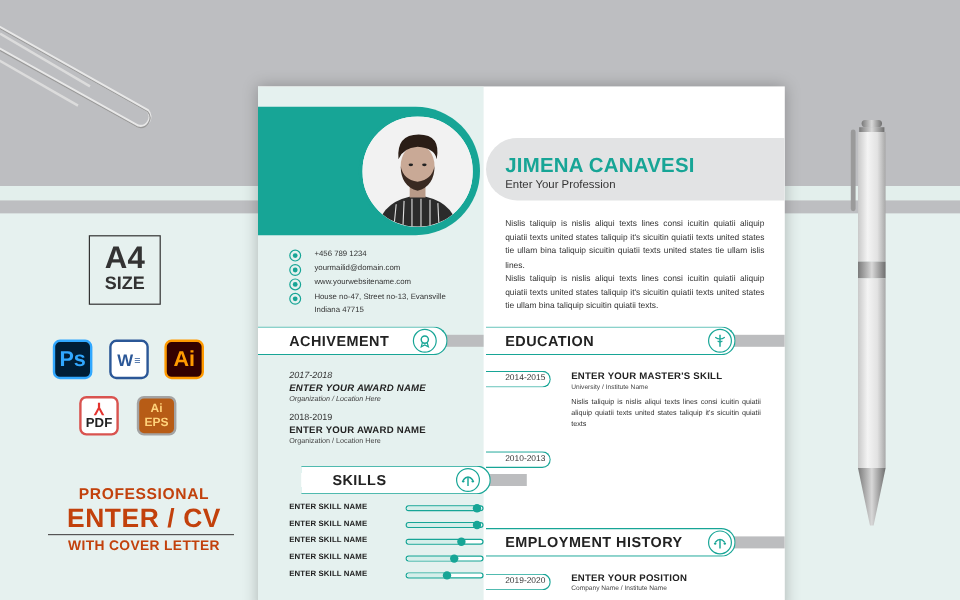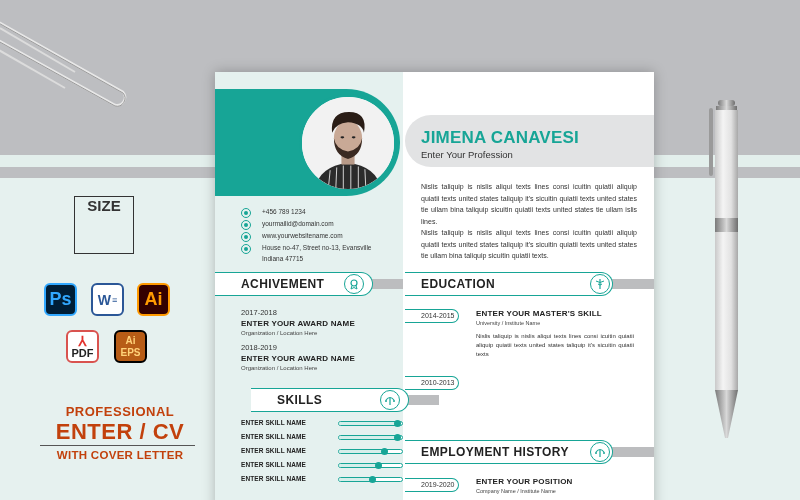--- a/index.html
+++ b/index.html
@@ -17,21 +17,21 @@
   .a4-box { position: absolute; left: 74px; top: 196px; width: 60px; height: 58px; border: 1.5px solid #333; text-align: center; }
   .a4-big { font-family: "Liberation Sans", sans-serif; font-weight: 700; font-size: 26px; color: #333; line-height: 28px; margin-top: 3px; }
   .a4-small { font-family: "Liberation Sans", sans-serif; font-weight: 700; font-size: 15px; color: #333; line-height: 18px; }
 
   .app-icon { position: absolute; width: 33px; height: 33px; border-radius: 6px; display: flex; align-items: center; justify-content: center; font-family: "Liberation Sans", sans-serif; font-weight: 700; }
   .ps { left: 44px; top: 283px; background: #001e36; color: #31a8ff; font-size: 18px; border: 2px solid #31a8ff; }
   .word { left: 91px; top: 283px; background: #fff; border: 2px solid #2b5797; color: #2b5797; font-size: 14px; }
   .ai { left: 137px; top: 283px; background: #330000; color: #ff9a00; font-size: 18px; border: 2px solid #ff9a00; }
   .pdf { left: 66px; top: 330px; background: #fff; border: 2px solid #d9534f; color: #222; font-size: 11px; flex-direction: column; }
   .pdf .pdf-sym { color: #e3342f; font-size: 14px; line-height: 12px; }
-  .eps { left: 114px; top: 330px; background: #b75c16; border: 2px solid #000000; color: #ffd27a; font-size: 10px; flex-direction: column; line-height: 12px; }
+  .eps { left: 114px; top: 330px; background: #b75c16; border: 2px solid #a3a3a3; color: #ffd27a; font-size: 10px; flex-direction: column; line-height: 12px; }
 
   .promo-sub { position: absolute; left: 30px; width: 180px; text-align: center; font-family: "Liberation Sans", sans-serif; font-weight: 700; color: #c2410c; }
   .promo-professional { top: 404px; font-size: 13px; letter-spacing: 0.5px; }
   .promo-resume { top: 419px; font-size: 22px; letter-spacing: 0.5px; }
   .promo-line { position: absolute; left: 40px; top: 445px; width: 155px; height: 1px; background: #555; }
   .promo-cover { top: 449px; font-size: 11.5px; letter-spacing: 0.3px; }
 
   
   .page { position: absolute; left: 215px; top: 72px; width: 439px; height: 440px; background: #fff; box-shadow: 0 0 12px rgba(0,0,0,0.25); overflow: hidden; }
   .left-col { position: absolute; left: 0; top: 0; width: 188px; height: 100%; background: #e5f1ef; }
@@ -115,20 +115,21 @@
 <div class="bg-bottom"></div>
 
 <svg class="clip" width="160" height="120" viewBox="0 0 160 120">
   <path d="M0 20 L135 95 A8 8 0 0 0 143 82 L15 10" fill="none" stroke="#e8e8e8" stroke-width="2.5"></path>
   <path d="M0 20 L135 95 A8 8 0 0 0 143 82 L15 10" fill="none" stroke="#9a9a9a" stroke-width="1" transform="translate(0,1)"></path>
   <path d="M10 35 L85 78" fill="none" stroke="#dcdcdc" stroke-width="2"></path>
   <path d="M20 18 L95 62" fill="none" stroke="#dcdcdc" stroke-width="2"></path>
 </svg>
 
 <div class="a4-box">
+  <div class="a4-big">A4</div>
   <div class="a4-small">SIZE</div>
 </div>
 <div class="app-icon ps">Ps</div>
 <div class="app-icon word">
   <span>W</span>
     <span style="font-size:9px;margin-left:1px;">≡</span>
 </div>
 <div class="app-icon ai">Ai</div>
 <div class="app-icon pdf">
   <span class="pdf-sym">⅄</span>
@@ -200,21 +201,21 @@
     <div class="bar"></div>
     <div class="pill"></div>
     <div class="title">ACHIVEMENT</div>
     <div class="icon-c">
       <svg viewBox="0 0 12 12">
           <circle cx="6" cy="5" r="3" fill="none" stroke="#17a596" stroke-width="1.2"></circle>
           <path d="M4 7.5 L3 11 L6 9.5 L9 11 L8 7.5" fill="none" stroke="#17a596" stroke-width="1"></path>
         </svg>
     </div>
   </div>
-  <div class="ach-item" style="top:236px;">
+  <div class="ach-item" style="top:236px;font-style:italic;">
     <div class="ach-year">2017-2018</div>
     <div class="ach-name">ENTER YOUR AWARD NAME</div>
     <div class="ach-org">Organization / Location Here</div>
   </div>
   <div class="ach-item" style="top:271px;">
     <div class="ach-year">2018-2019</div>
     <div class="ach-name">ENTER YOUR AWARD NAME</div>
     <div class="ach-org">Organization / Location Here</div>
   </div>
 

